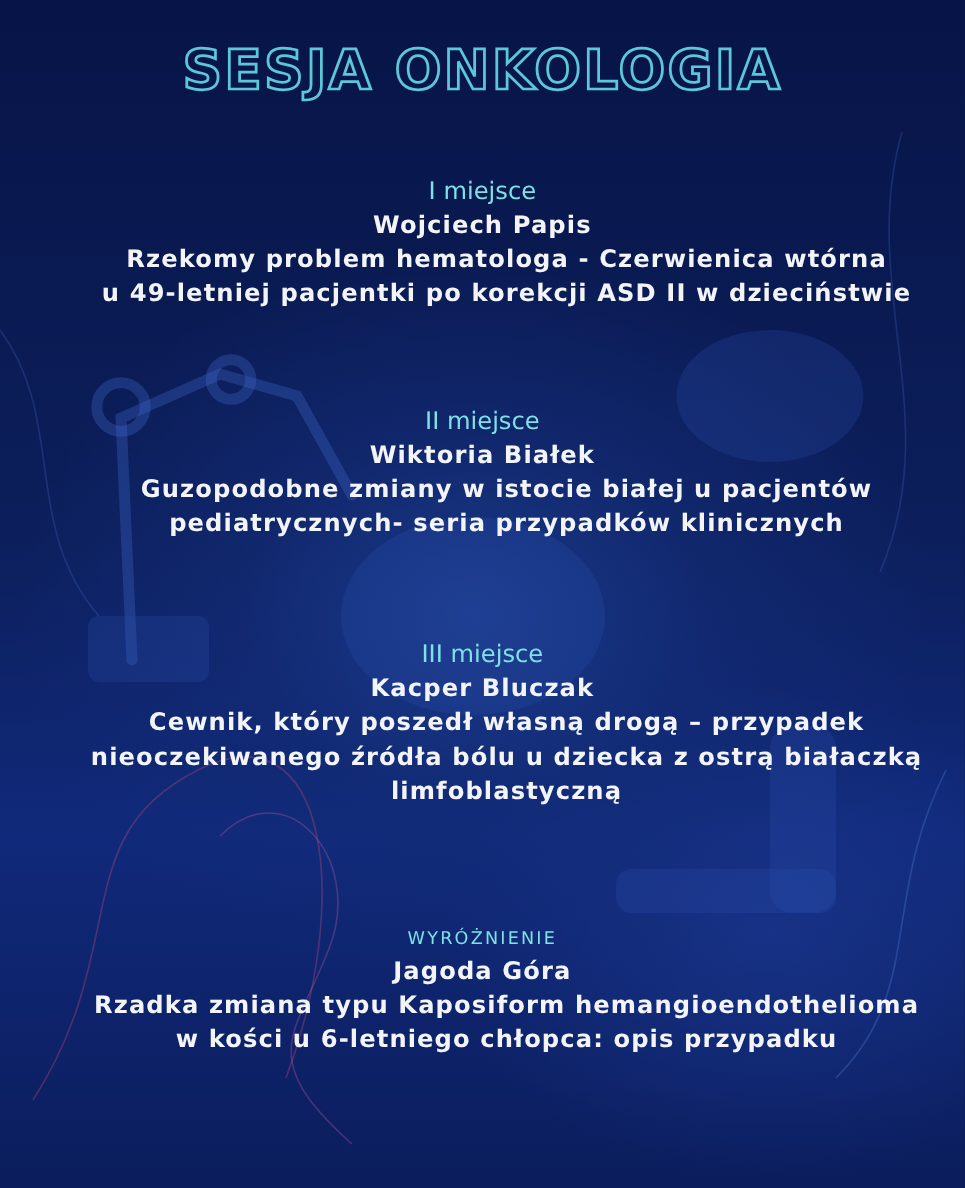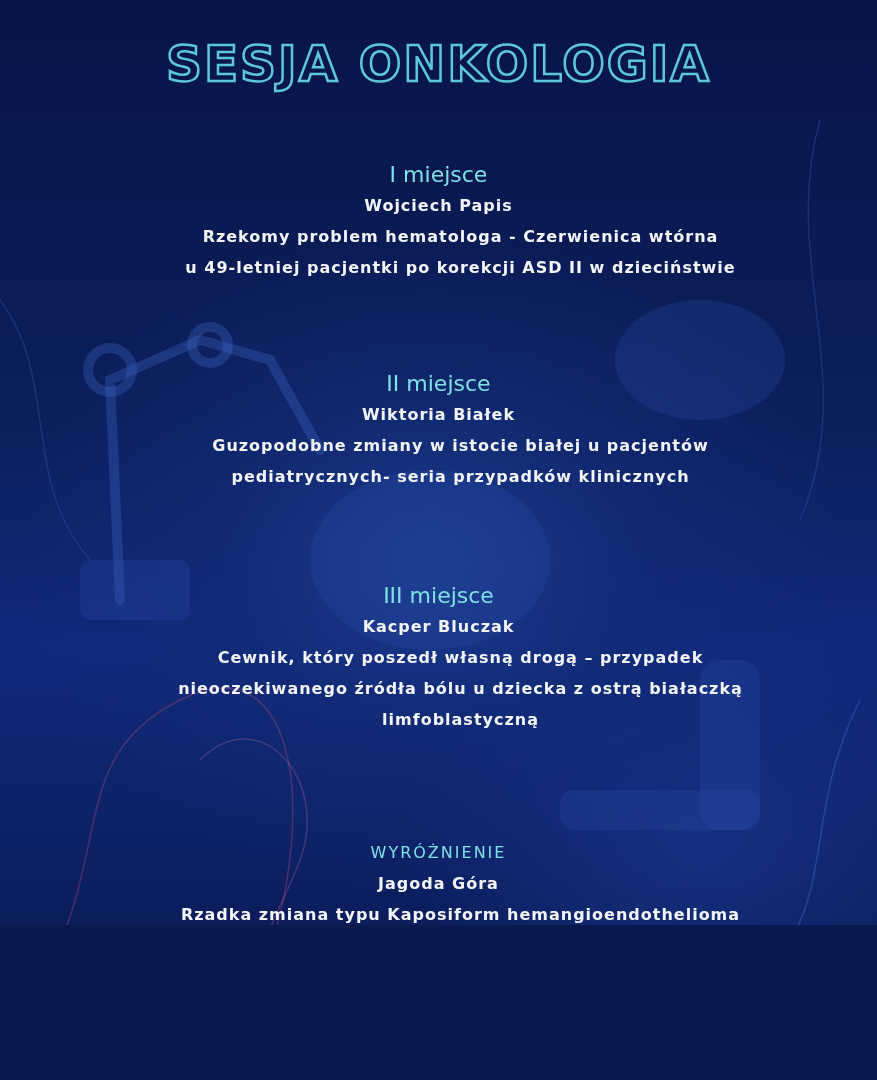--- a/index.html
+++ b/index.html
@@ -2,21 +2,21 @@
 <html><head>
 <meta charset="utf-8">
 <style>
   html, body { margin: 0; padding: 0; }
   body {
     width: 877px; height: 1080px; overflow: hidden;
     background: #0a1a4e;
     font-family: "DejaVu Sans", sans-serif;
   }
   .poster {
-    position: relative; width: 877px; height: 925px; overflow: hidden;
+    position: relative; width: 877px; height: 1080px; overflow: hidden;
     background:
       radial-gradient(ellipse 520px 420px at 430px 560px, #1a3a8a 0%, rgba(20,45,120,0.6) 40%, rgba(10,26,78,0) 80%),
       radial-gradient(ellipse 400px 300px at 700px 850px, rgba(30,60,150,0.55) 0%, rgba(10,26,78,0) 75%),
       linear-gradient(180deg, #071447 0%, #0c1f5c 45%, #10297a 70%, #0b1d5c 100%);
   }
   .deco { position: absolute; left: 0; top: 0; width: 877px; height: 1080px; pointer-events: none; }
   .title {
     position: absolute; left: 0; right: 0; top: 36px; text-align: center;
     font-family: "DejaVu Sans", sans-serif; font-weight: bold;
     font-size: 50px; letter-spacing: 2px; line-height: 56px;
@@ -26,21 +26,21 @@
   .section {
     position: absolute; left: 0; right: 0; text-align: center;
   }
   .place {
     font-family: "DejaVu Sans", sans-serif; font-weight: normal;
     font-size: 22px; line-height: 30px; color: #7fe0e6;
   }
   .place.caps { font-size: 16px; letter-spacing: 2px; }
   .name, .desc {
     font-family: "DejaVu Sans", sans-serif; font-weight: bold;
-    font-size: 16px; line-height: 31px; color: #f2f4f8; letter-spacing: 1px;
+    font-size: 22px; line-height: 31px; color: #f2f4f8; letter-spacing: 1px;
   }
   .desc { white-space: pre-line; margin-left: 44px; }
 </style>
 </head>
 <body>
 
 <div class="poster">
 
   <svg class="deco" viewBox="0 0 877 1080">
     <g fill="none" stroke="#3b64c4" stroke-opacity="0.35" stroke-width="10" stroke-linecap="round">

